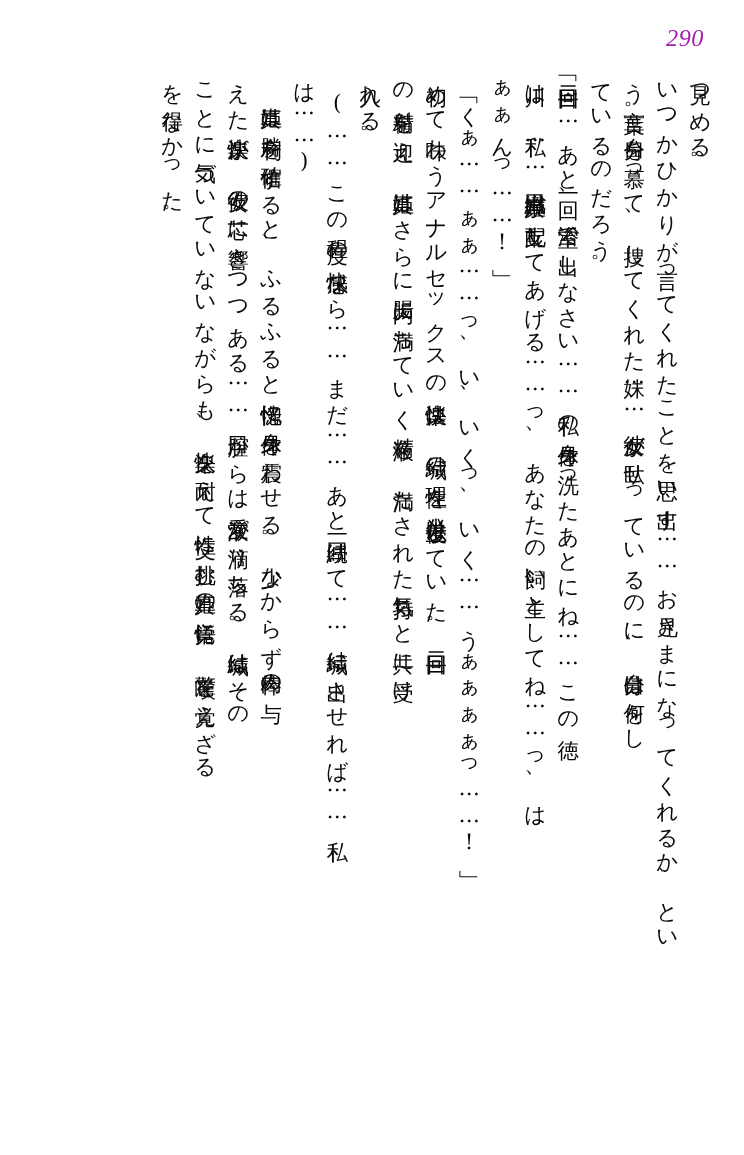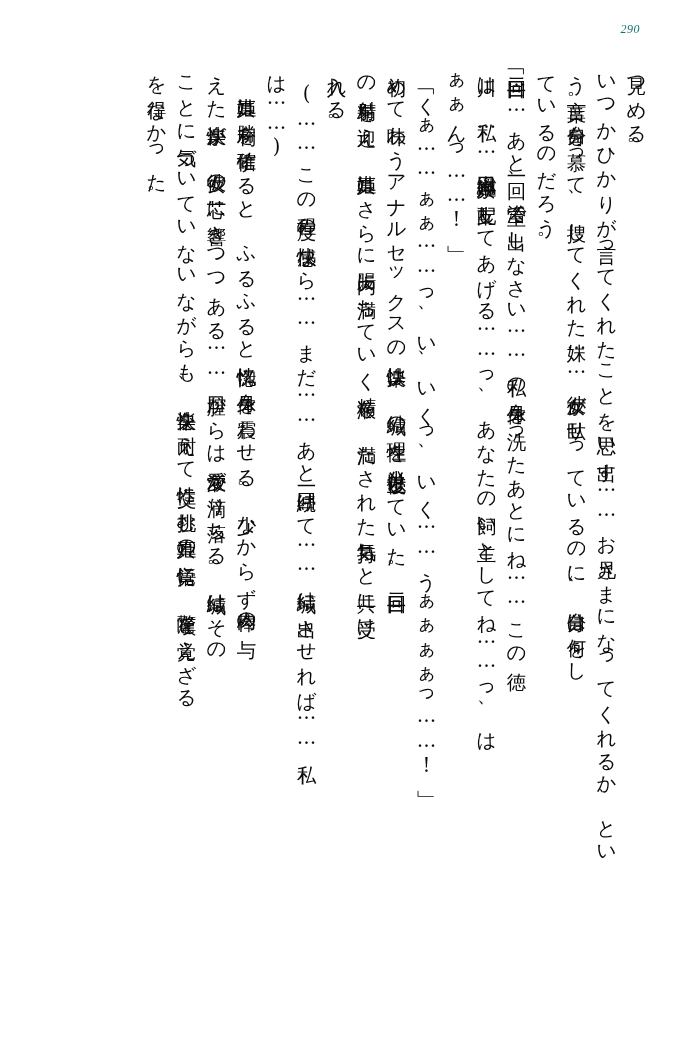--- a/index.html
+++ b/index.html
@@ -16,25 +16,25 @@
     width: 676px;
     height: 1050px;
     background: #ffffff;
     overflow: hidden;
   }
   
   #page-number {
     position: absolute;
     top: 22px;
     right: 36px;
-    font-size: 12px;
+    font-size: 22px;
     font-style: italic;
     font-family: "Liberation Serif", "DejaVu Serif", serif;
     letter-spacing: 0.5px;
-    color: #0f766e;
+    color: #a21caf;
   }
   
   #body-text {
     position: absolute;
     top: 62px;
     right: 30px;
     left: 40px;
     bottom: 34px;
     display: flex;
     flex-direction: row-reverse;

